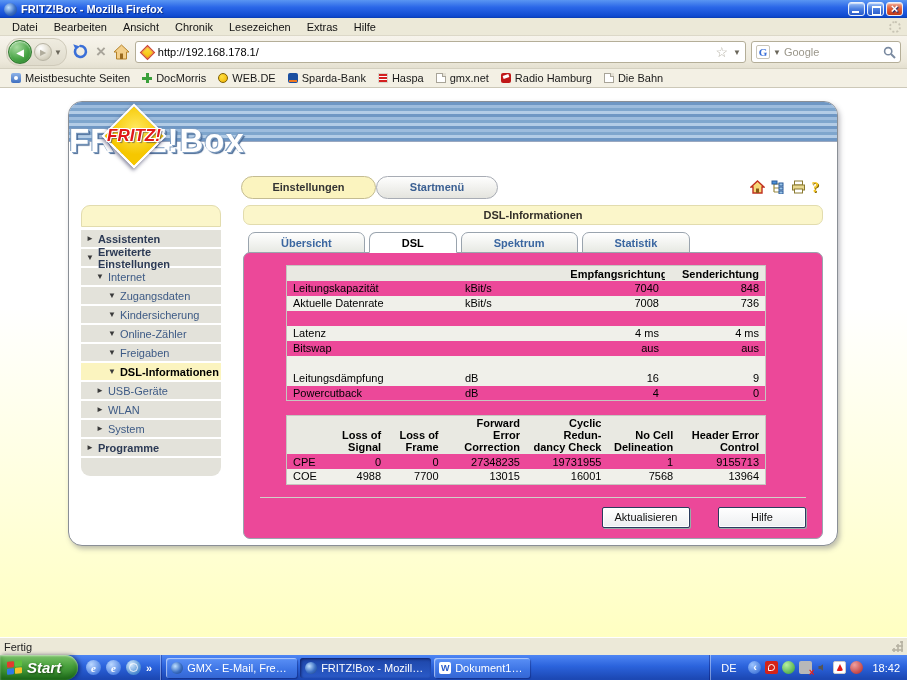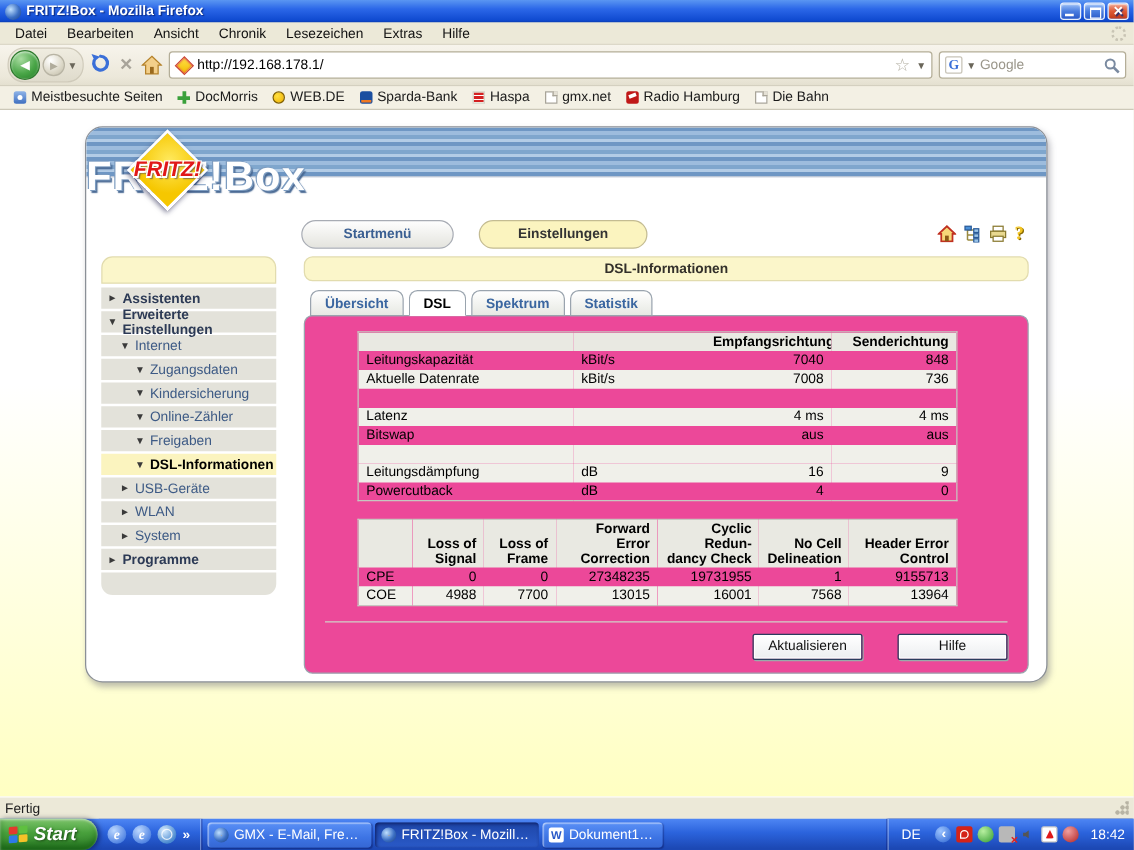--- a/index.html
+++ b/index.html
@@ -102,21 +102,21 @@
   .side-item.lv0 { padding-left:5px; font-weight:bold; color:#2c3a55; }
   .side-item.lv1 { padding-left:15px; }
   .side-item.lv2 { padding-left:27px; }
   .side-item.sel { background:#fbf4bf; color:#000; font-weight:bold; }
   .side-foot { height:18px; background:#e3e2da; border-radius:0 0 9px 9px; }
 
   .content { flex:1; min-width:0; }
   .page-title-bar { height:20px; background:#fbf6ca; border:1px solid #e2dcae; border-radius:7px;
     display:flex; align-items:center; justify-content:center; font-weight:bold; color:#33302a; }
   .tabstrip { display:flex; padding-left:5px; margin-top:7px; position:relative; z-index:2; }
-  .tab { border:1px solid #9aa4ae; border-radius:7px 7px 0 0; padding:4px 11px 3px; margin-right:4px; margin-bottom:-1px;
+  .tab { border:1px solid #9aa4ae; border-radius:7px 7px 0 0; padding:4px 32px 3px; margin-right:4px; margin-bottom:-1px;
     background:linear-gradient(#ffffff,#e7e9e3); color:#3a66a0; font-weight:bold; cursor:pointer; }
   .tab.active { background:#fff; color:#000; border-bottom:1px solid #fff; }
   .content-box { border:1px solid #9aa4ae; border-radius:7px; background:#ec4899; padding:12px 0 10px; min-height:243px; }
 
   table.data { border-collapse:collapse; width:480px; margin-left:42px; table-layout:fixed; }
   table.data { border:1px solid #c6c6c0; }
   table.data th, table.data td { padding:1px 6px; height:15px; font-weight:normal; overflow:hidden; white-space:nowrap; }
   table.data thead th { background:#e9e9e2; font-weight:bold; text-align:right; white-space:pre-line; vertical-align:bottom; }
   table.data thead th:first-child { text-align:left; }
   table.data tbody tr.alt td { background:#f0f0ea; }
@@ -278,22 +278,22 @@
       <div class="banner-title">FRITZ!Box</div>
     </div>
     <div class="wave"></div>
     <div class="logo">
       <div class="diamond"></div>
       <div class="logo-text">FRITZ!</div>
     </div>
 
     <div class="page-area">
       <div class="menu-row">
+        <div class="pill pill-settings">Einstellungen</div>
         <div class="pill pill-start">Startmenü</div>
-        <div class="pill pill-settings">Einstellungen</div>
         <div class="corner-icons">
           <span>
             <svg width="15" height="14" viewBox="0 0 15 14">
               <path d="M7.5 1 L14 7 H12 V13 H3 V7 H1 Z" fill="#f6d878" stroke="#c03020" stroke-width="1.4"></path>
               <rect x="6" y="8.5" width="3" height="4.5" fill="#8a5a16"></rect>
             </svg>
           </span>
           <span>
             <svg width="14" height="14" viewBox="0 0 14 14">
               <path d="M3 2 V12 M3 4 H8 M3 8 H8 M3 12 H8" stroke="#9a8a40" stroke-width="1.2" fill="none"></path>

